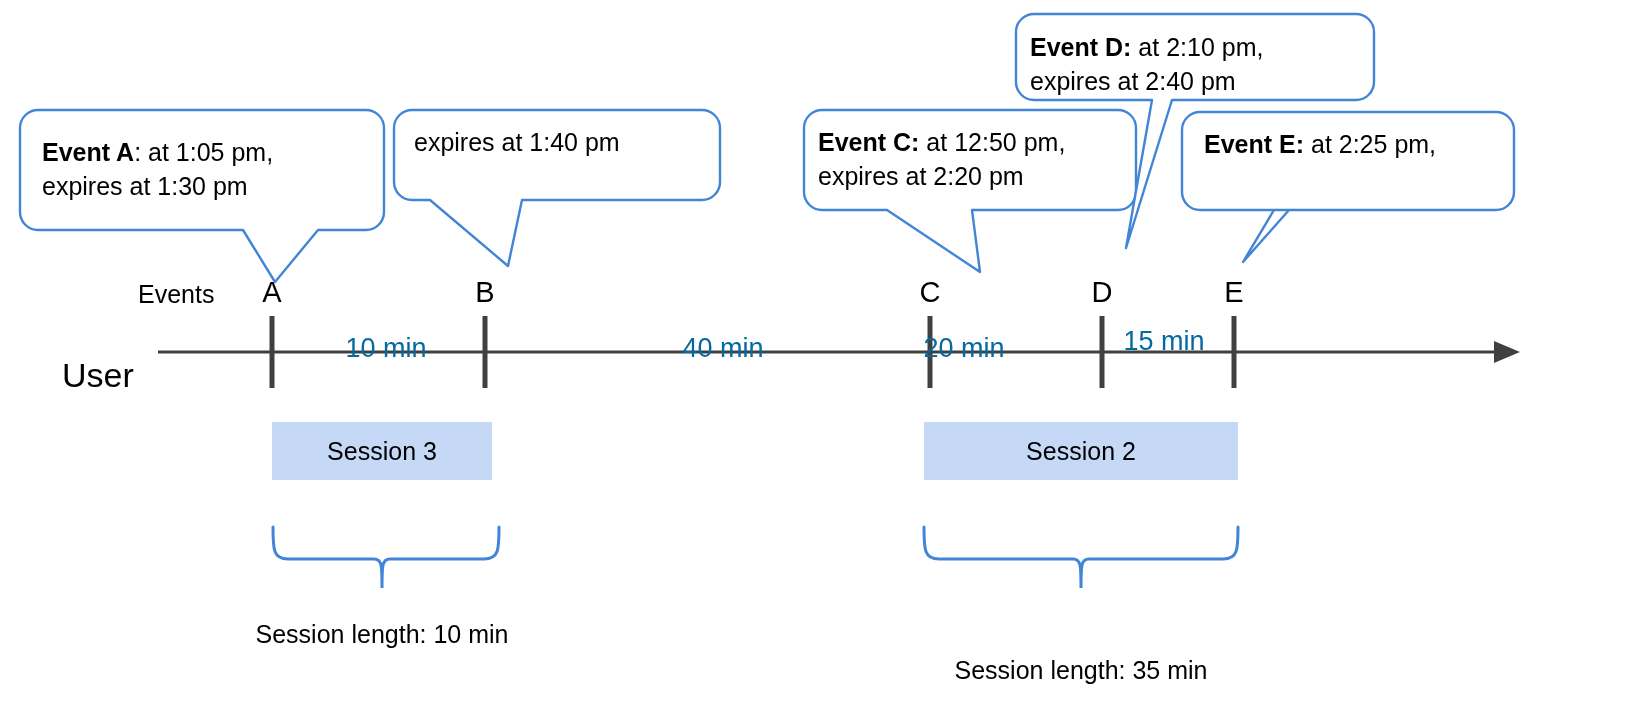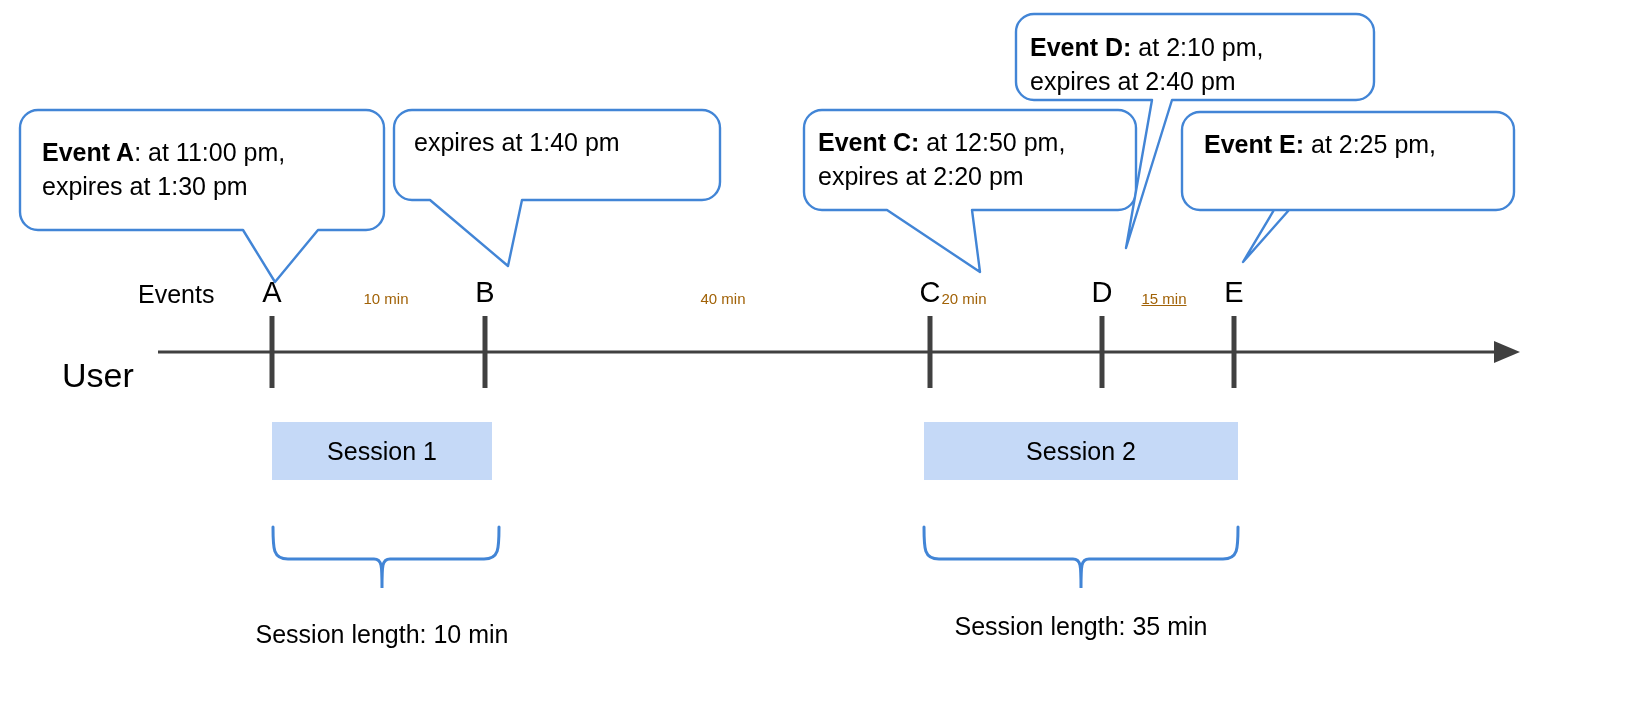--- a/index.html
+++ b/index.html
@@ -47,24 +47,25 @@
   }
   .tick-letter {
     position: absolute;
     font-size: 29px;
     color: #000000;
     text-align: center;
     white-space: nowrap;
   }
   .gap-label {
     position: absolute;
-    font-size: 15px;
-    color: #a16207;
-    text-align: center;
-    white-space: nowrap;
+    font-size: 27px;
+    color: #0369a1;
+    text-align: center;
+    white-space: nowrap;
+    margin-top: 43px;
   }
   .session-label {
     position: absolute;
     font-size: 25px;
     color: #000000;
     text-align: center;
     white-space: nowrap;
   }
   .session-length-label {
     position: absolute;
@@ -182,21 +183,21 @@
                L 1073 559
                C 1081 559, 1081 566, 1081 588
                C 1081 566, 1081 559, 1089 559
                L 1223 559
                C 1238 559, 1238 549, 1238 527"></path>
     </g>
 
   </svg>
 
   <div class="callout-text" style="left:42px; top:135px;">
-    <div><b>Event A</b><span>: at 11:00 pm,</span></div>
+    <div><b>Event A</b><span>: at 1:05 pm,</span></div>
     <div>expires at 1:30 pm</div>
   </div>
 
   <div class="callout-text" style="left:414px; top:125px;">
     <div>expires at 1:40 pm</div>
   </div>
 
   <div class="callout-text" style="left:818px; top:125px;">
     <div><b>Event C:</b><span> at 12:50 pm,</span></div>
     <div>expires at 2:20 pm</div>
@@ -217,21 +218,21 @@
 
   <div class="tick-letter" style="left:252px; top:276px; width:40px;">A</div>
   <div class="tick-letter" style="left:465px; top:276px; width:40px;">B</div>
   <div class="tick-letter" style="left:910px; top:276px; width:40px;">C</div>
   <div class="tick-letter" style="left:1082px; top:276px; width:40px;">D</div>
   <div class="tick-letter" style="left:1214px; top:276px; width:40px;">E</div>
 
   <div class="gap-label" style="left:331px; top:290px; width:110px;">10 min</div>
   <div class="gap-label" style="left:668px; top:290px; width:110px;">40 min</div>
   <div class="gap-label" style="left:909px; top:290px; width:110px;">20 min</div>
-  <div class="gap-label" style="left:1109px; top:290px; width:110px;text-decoration:underline;">15 min</div>
-
-  <div class="session-label" style="left:272px; top:437px; width:220px;">Session 1</div>
+  <div class="gap-label" style="left:1109px; top:283px; width:110px;">15 min</div>
+
+  <div class="session-label" style="left:272px; top:437px; width:220px;">Session 3</div>
   <div class="session-label" style="left:924px; top:437px; width:314px;">Session 2</div>
 
   <div class="session-length-label" style="left:182px; top:620px; width:400px;">Session length: 10 min</div>
-  <div class="session-length-label" style="left:881px; top:612px; width:400px;">Session length: 35 min</div>
+  <div class="session-length-label" style="left:881px; top:656px; width:400px;">Session length: 35 min</div>
 
 </div>
 
 </body></html>

